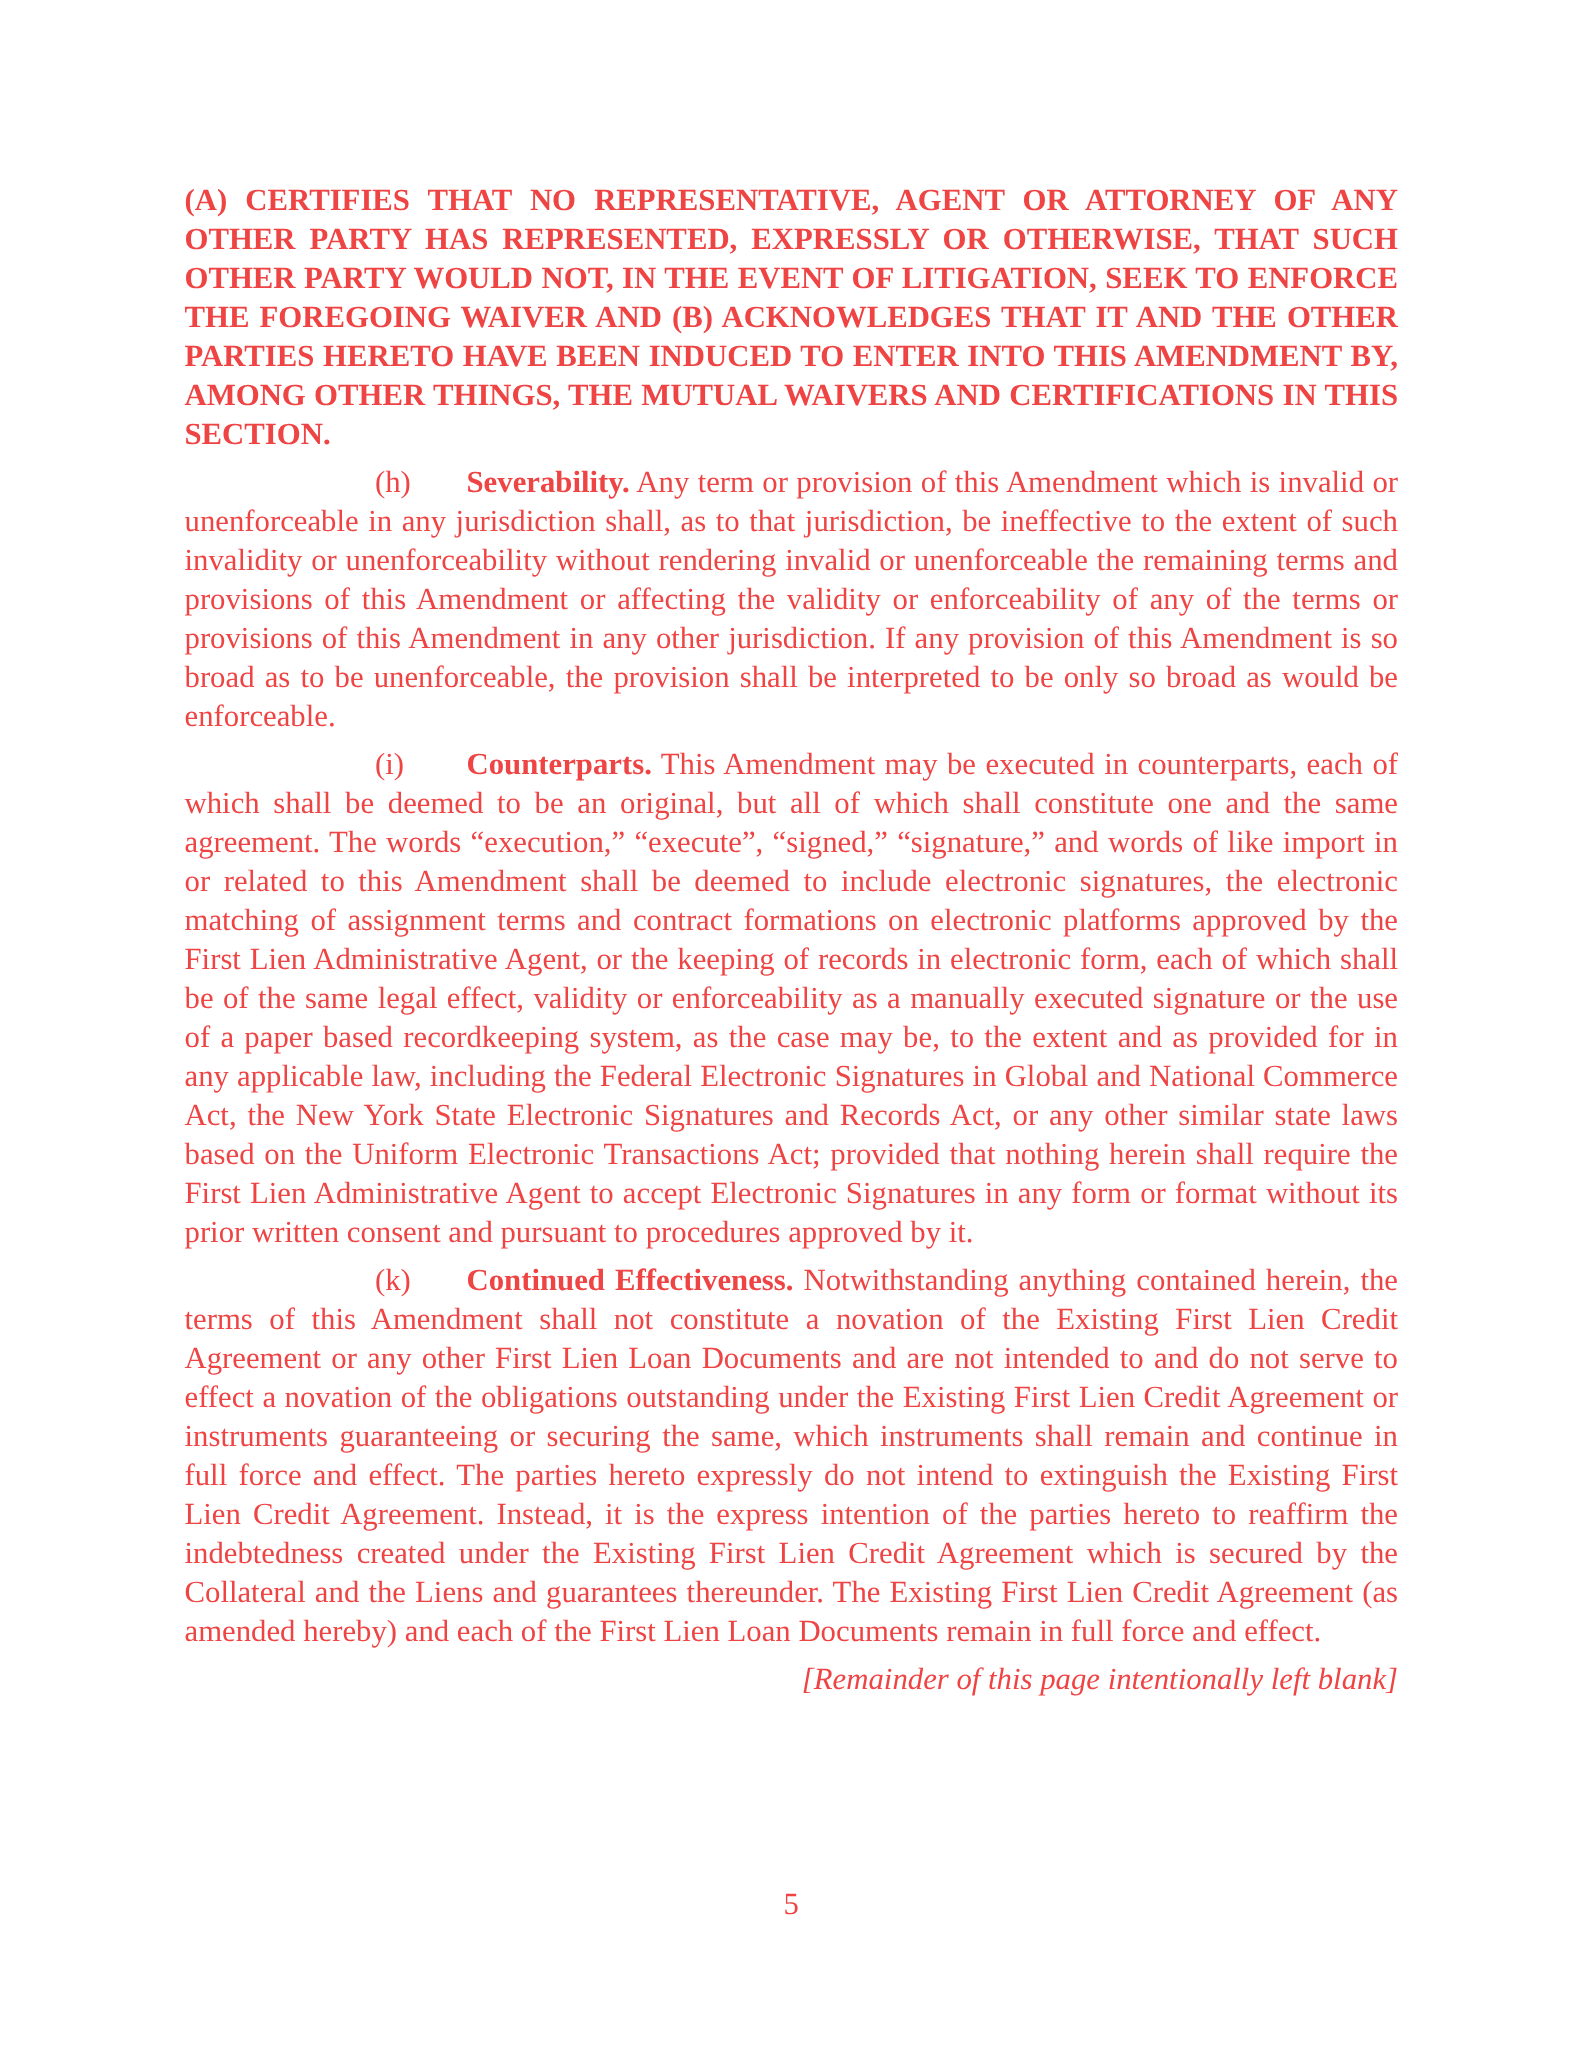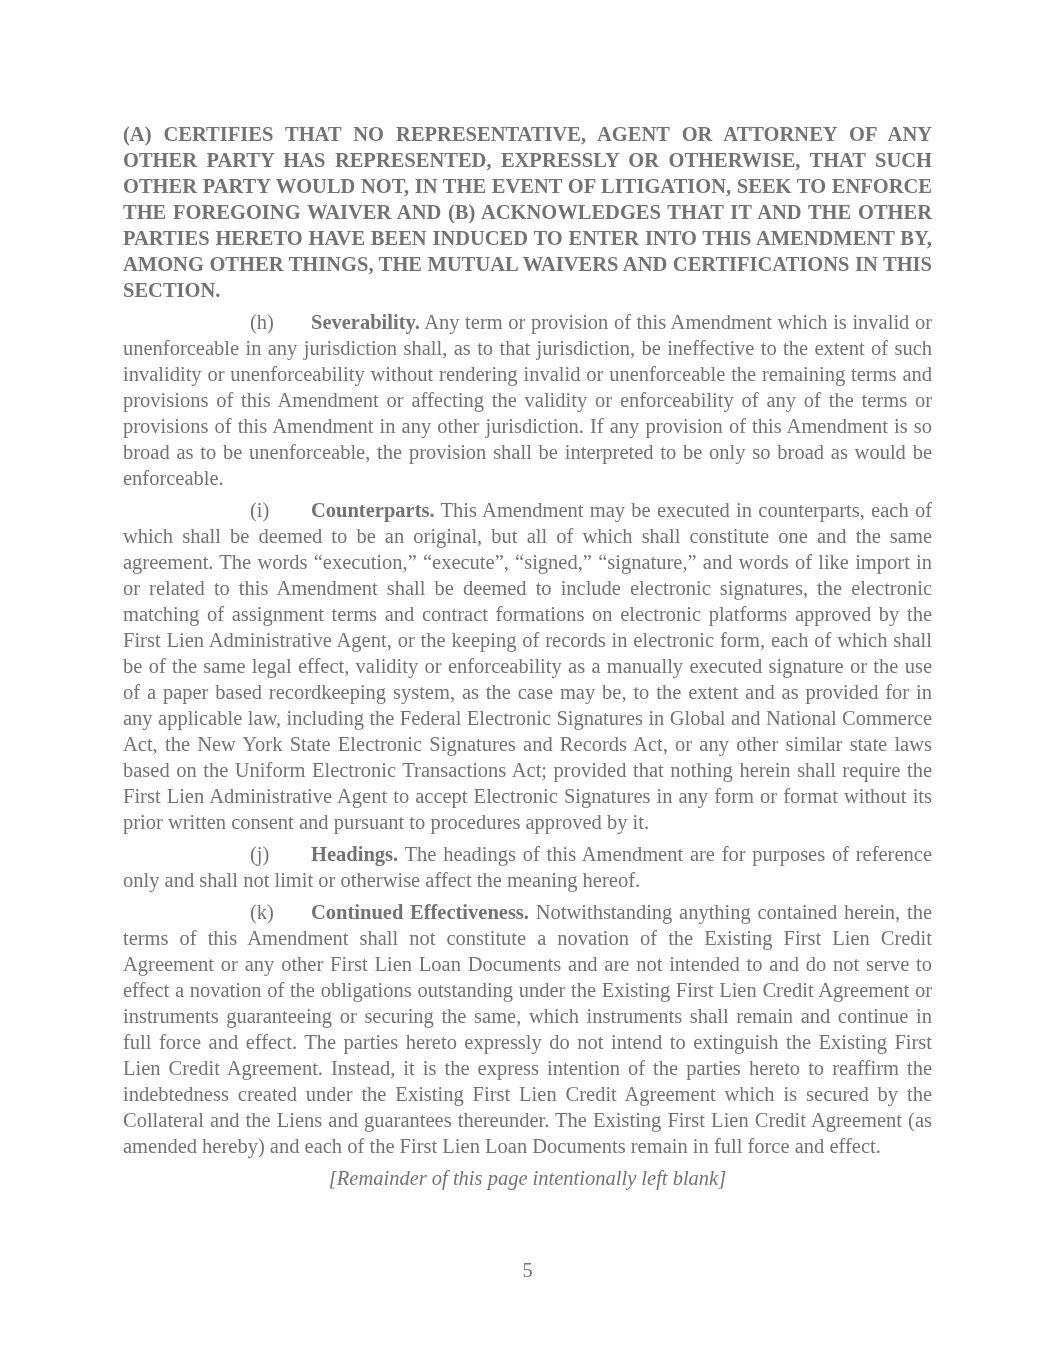--- a/index.html
+++ b/index.html
@@ -8,21 +8,21 @@
     width: 1055px;
     height: 1365px;
     background: #ffffff;
   }
   .page {
     position: relative;
     width: 1055px;
     height: 1365px;
     padding: 121px 123px 0 123px;
     background: #ffffff;
-    color: #737373;
+    color: #ef4444;
     font-family: "Liberation Serif", serif;
     font-size: 20.5px;
     line-height: 26px;
     overflow: hidden;
   }
   .para {
     margin: 0 0 6px 0;
     text-align: justify;
   }
   .lead {
@@ -33,21 +33,21 @@
   }
   .clause-label {
     display: inline-block;
     width: 61px;
     text-indent: 0;
   }
   .clause-title {
     font-weight: bold;
   }
   .remainder {
-    text-align: center;
+    text-align: right;
     text-indent: 0;
     font-style: italic;
     margin-top: 6px;
   }
   .page-number {
     position: absolute;
     top: 1257px;
     left: 0;
     width: 1055px;
     text-align: center;
@@ -57,21 +57,20 @@
 <body>
 
 <div class="page">
 
   <p class="para lead">(A) CERTIFIES THAT NO REPRESENTATIVE, AGENT OR ATTORNEY OF ANY OTHER PARTY HAS REPRESENTED, EXPRESSLY OR OTHERWISE, THAT SUCH OTHER PARTY WOULD NOT, IN THE EVENT OF LITIGATION, SEEK TO ENFORCE THE FOREGOING WAIVER AND (B) ACKNOWLEDGES THAT IT AND THE OTHER PARTIES HERETO HAVE BEEN INDUCED TO ENTER INTO THIS AMENDMENT BY, AMONG OTHER THINGS, THE MUTUAL WAIVERS AND CERTIFICATIONS IN THIS SECTION.</p>
 
   <p class="para clause"><span class="clause-label">(h)</span><span class="clause-title">Severability.</span> <span>Any term or provision of this Amendment which is invalid or unenforceable in any jurisdiction shall, as to that jurisdiction, be ineffective to the extent of such invalidity or unenforceability without rendering invalid or unenforceable the remaining terms and provisions of this Amendment or affecting the validity or enforceability of any of the terms or provisions of this Amendment in any other jurisdiction.  If any provision of this Amendment is so broad as to be unenforceable, the provision shall be interpreted to be only so broad as would be enforceable.</span></p>
 
   <p class="para clause"><span class="clause-label">(i)</span><span class="clause-title">Counterparts.</span> <span>This Amendment may be executed in counterparts, each of which shall be deemed to be an original, but all of which shall constitute one and the same agreement.  The words “execution,” “execute”, “signed,” “signature,” and words of like import in or related to this Amendment shall be deemed to include electronic signatures, the electronic matching of assignment terms and contract formations on electronic platforms approved by the First Lien Administrative Agent, or the keeping of records in electronic form, each of which shall be of the same legal effect, validity or enforceability as a manually executed signature or the use of a paper based recordkeeping system, as the case may be, to the extent and as provided for in any applicable law, including the Federal Electronic Signatures in Global and National Commerce Act, the New York State Electronic Signatures and Records Act, or any other similar state laws based on the Uniform Electronic Transactions Act; provided that nothing herein shall require the First Lien Administrative Agent to accept Electronic Signatures in any form or format without its prior written consent and pursuant to procedures approved by it.</span></p>
 
-  <p class="para clause"><span class="clause-label">(j)</span><span class="clause-title">Headings.</span> <span>The headings of this Amendment are for purposes of reference only and shall not limit or otherwise affect the meaning hereof.</span></p>
 
   <p class="para clause"><span class="clause-label">(k)</span><span class="clause-title">Continued Effectiveness.</span> <span>Notwithstanding anything contained herein, the terms of this Amendment shall not constitute a novation of the Existing First Lien Credit Agreement or any other First Lien Loan Documents and are not intended to and do not serve to effect a novation of the obligations outstanding under the Existing First Lien Credit Agreement or instruments guaranteeing or securing the same, which instruments shall remain and continue in full force and effect.  The parties hereto expressly do not intend to extinguish the Existing First Lien Credit Agreement.  Instead, it is the express intention of the parties hereto to reaffirm the indebtedness created under the Existing First Lien Credit Agreement which is secured by the Collateral and the Liens and guarantees thereunder.  The Existing First Lien Credit Agreement (as amended hereby) and each of the First Lien Loan Documents remain in full force and effect.</span></p>
 
   <p class="para remainder">[Remainder of this page intentionally left blank]</p>
 
   <div class="page-number">5</div>
 
 </div>
 
 </body></html>

